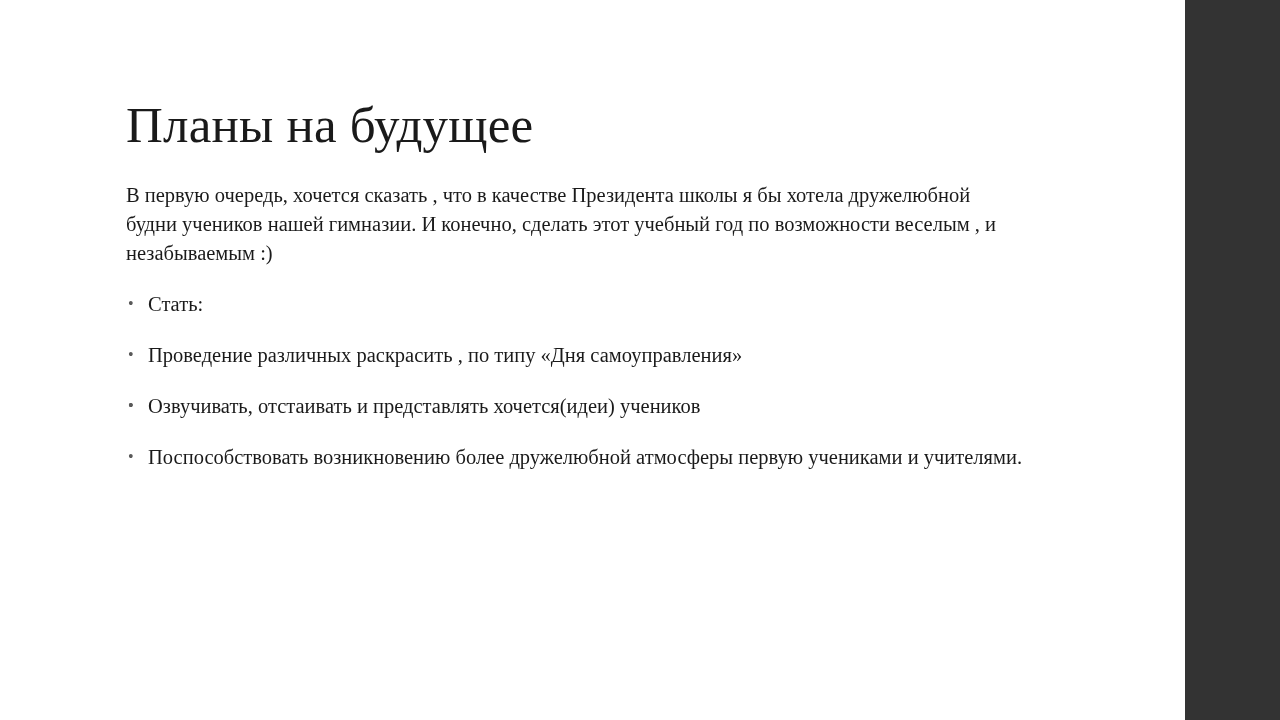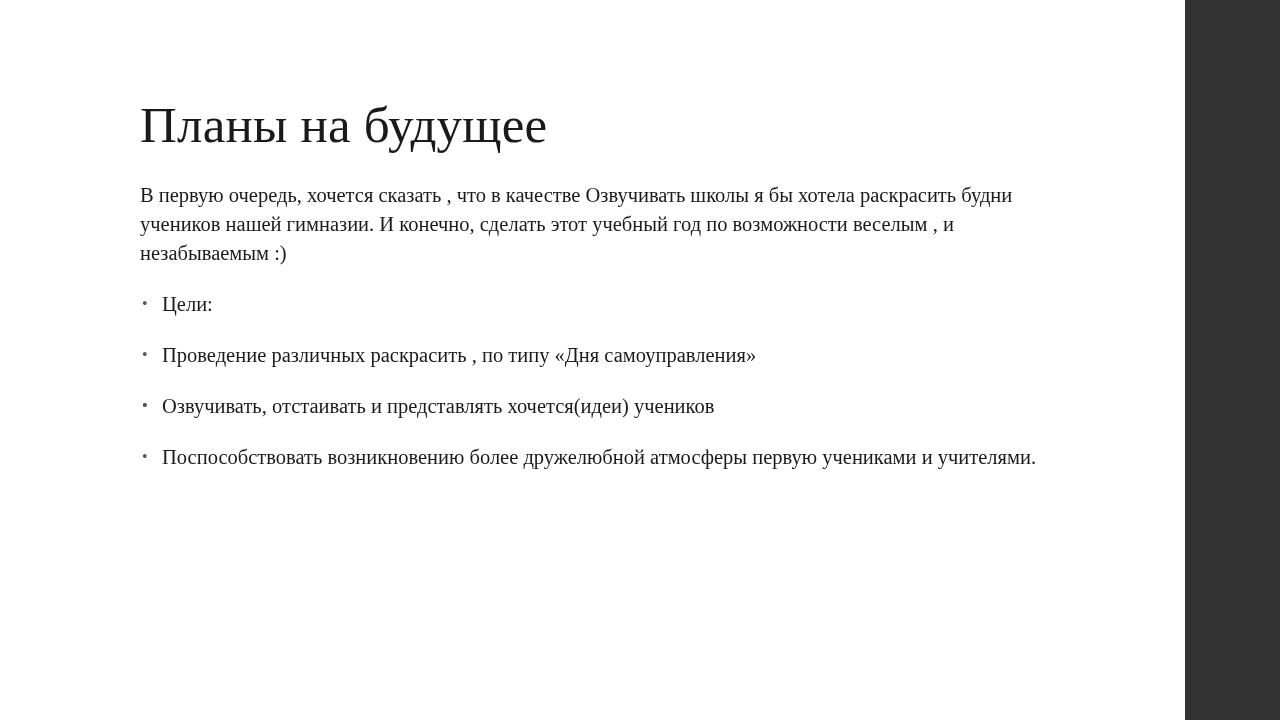--- a/index.html
+++ b/index.html
@@ -23,21 +23,21 @@
   .right-band {
     position: absolute;
     top: 0;
     right: 0;
     width: 95px;
     height: 720px;
     background: #333333;
   }
   .content {
     position: absolute;
-    left: 140px;
+    left: 126px;
     top: 96px;
     width: 900px;
   }
   .slide-title {
     font-family: "Liberation Serif", serif;
     font-size: 51px;
     font-weight: 400;
     line-height: 1.15;
     color: #1a1a1a;
     letter-spacing: 0.2px;
@@ -82,26 +82,26 @@
 <body>
 
 <div class="slide">
 
   <div class="right-band"></div>
 
   <div class="content">
 
     <h1 class="slide-title">Планы на будущее</h1>
 
-    <p class="intro-paragraph">В первую очередь, хочется сказать , что в качестве Озвучивать школы я бы хотела раскрасить будни учеников нашей гимназии. И конечно, сделать этот учебный год по возможности веселым , и незабываемым  :)</p>
+    <p class="intro-paragraph">В первую очередь, хочется сказать , что в качестве Президента школы я бы хотела дружелюбной будни учеников нашей гимназии. И конечно, сделать этот учебный год по возможности веселым , и незабываемым  :)</p>
 
     <ul class="bullet-list">
       <li class="bullet-item">
         <span class="bullet-dot">•</span>
-        <span>Цели:</span>
+        <span>Стать:</span>
       </li>
       <li class="bullet-item">
         <span class="bullet-dot">•</span>
         <span>Проведение различных раскрасить , по типу «Дня самоуправления»</span>
       </li>
       <li class="bullet-item">
         <span class="bullet-dot">•</span>
       </li>
       <li class="bullet-item">
         <span class="bullet-dot">•</span>

